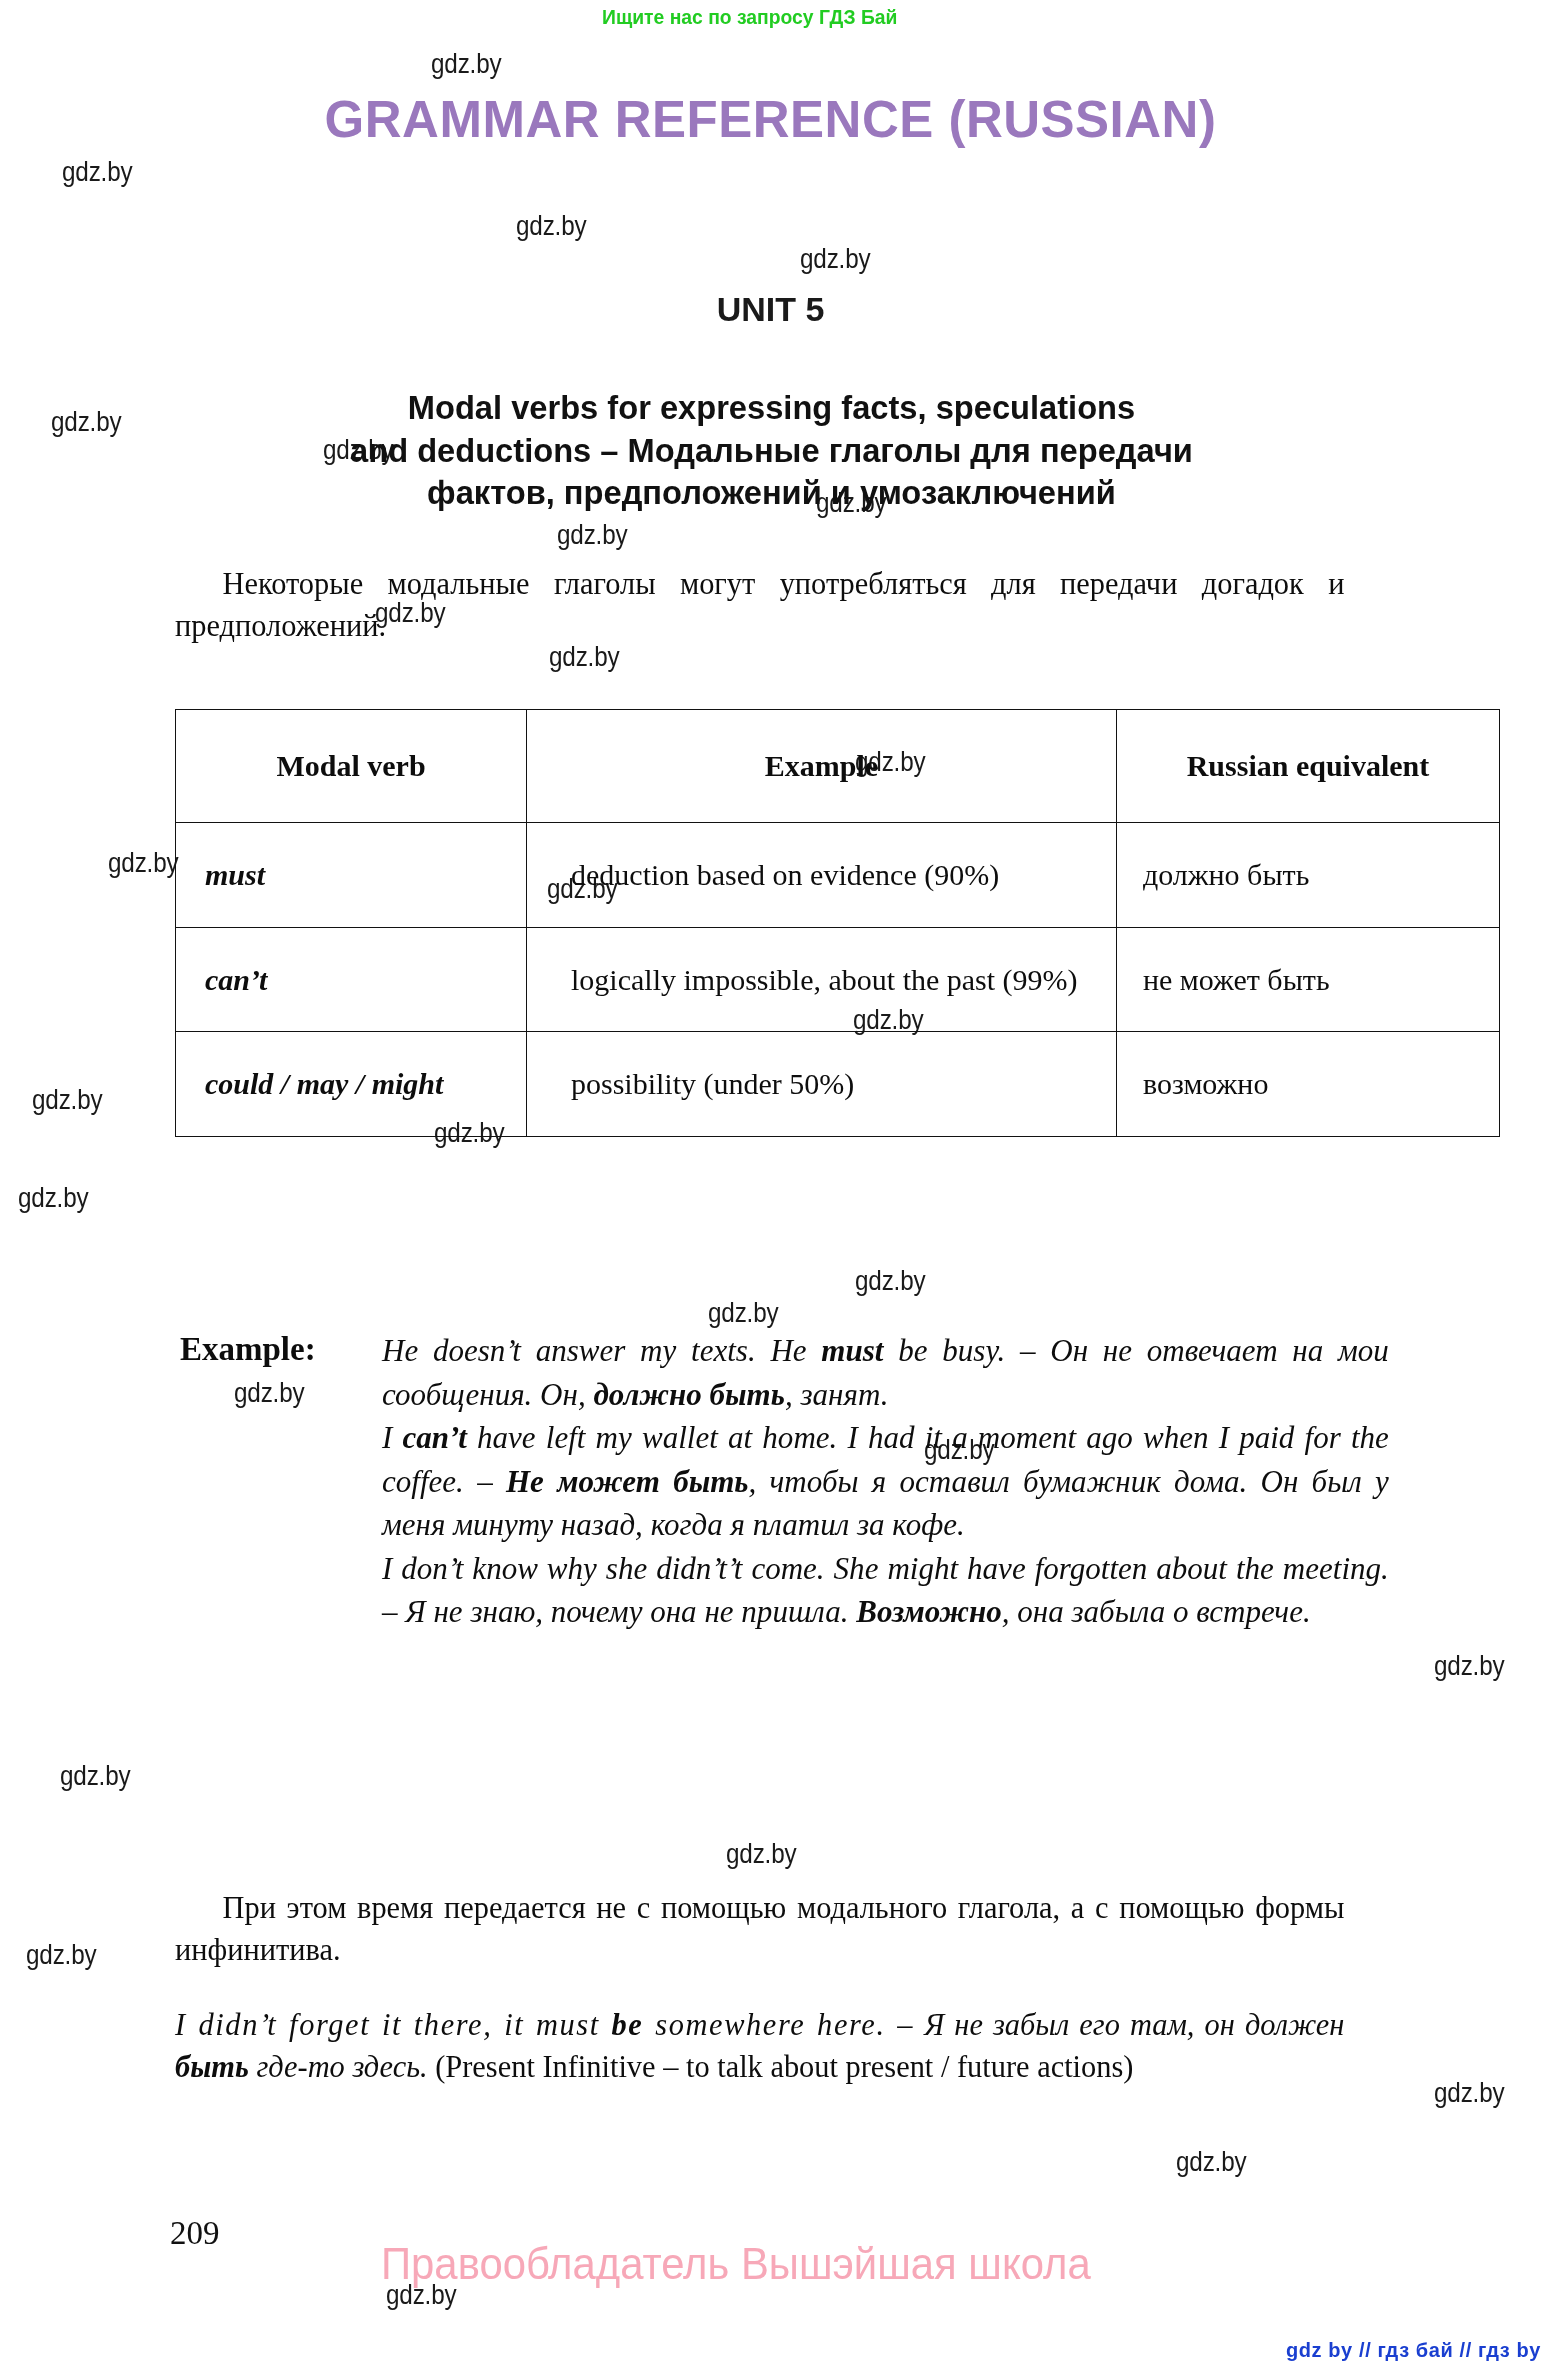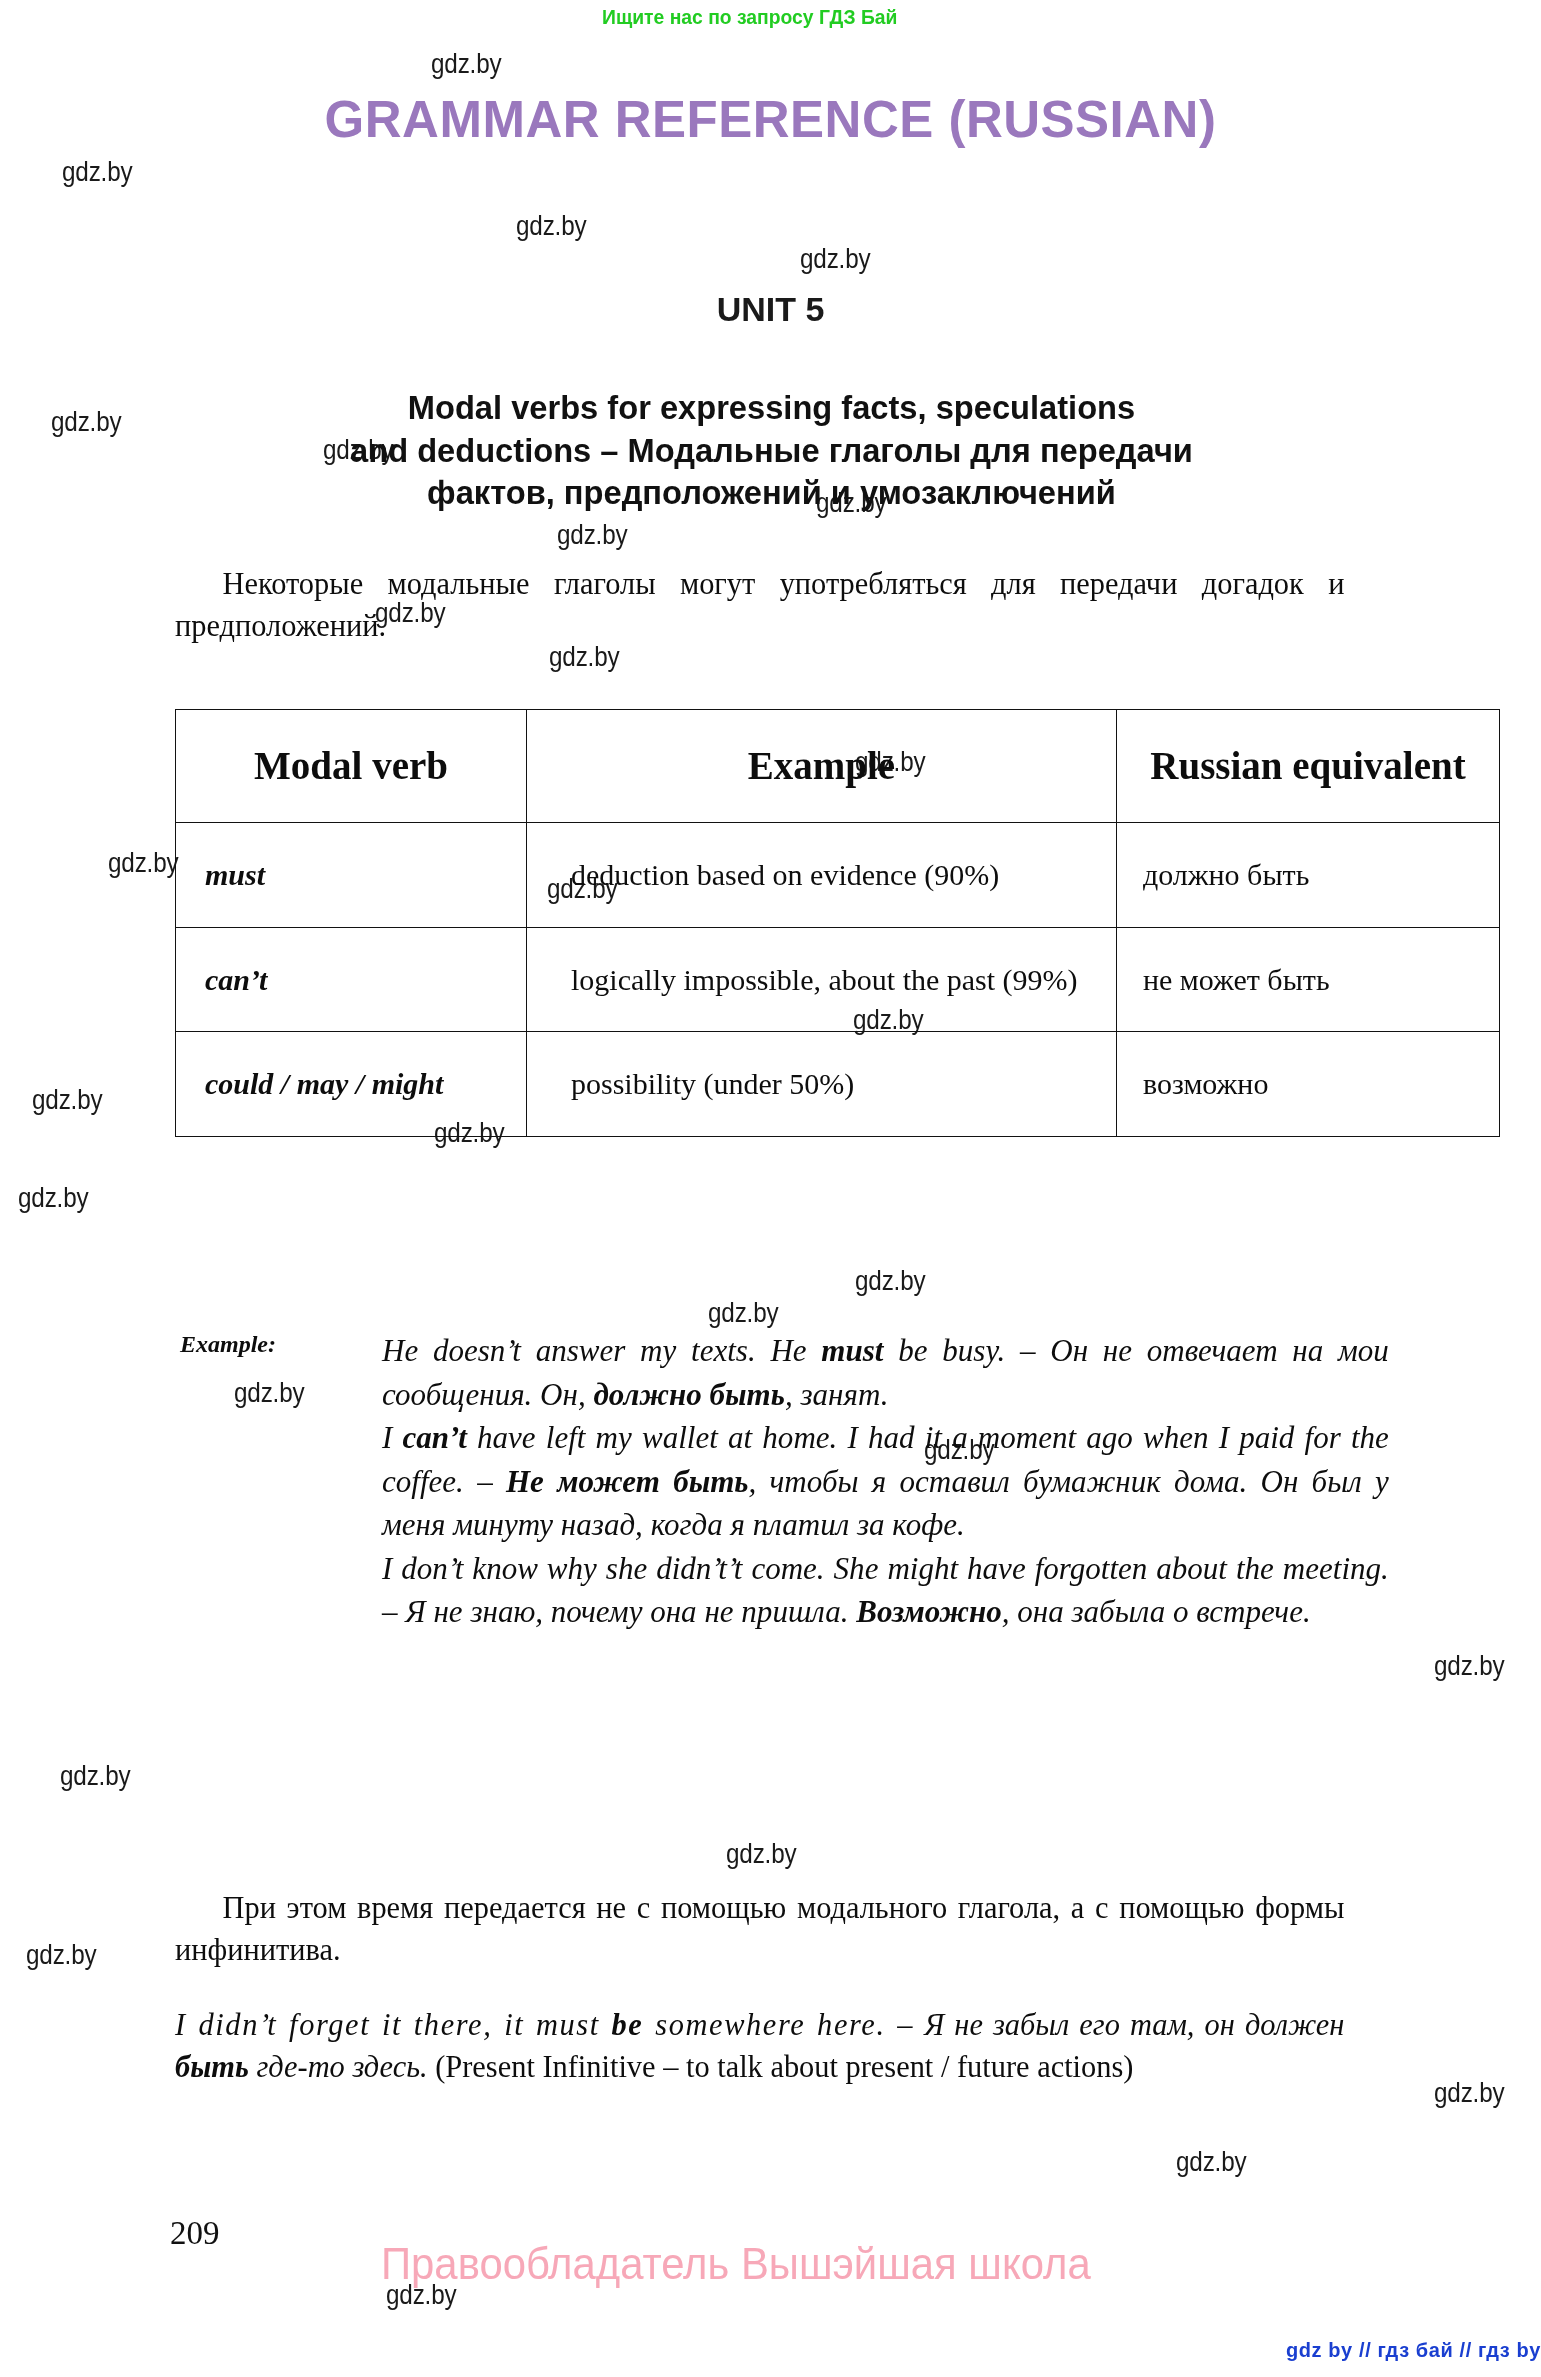--- a/index.html
+++ b/index.html
@@ -153,43 +153,42 @@
     color: #0d0d0d;
     line-height: 1.38;
   }
   .gtable .c1 { width: 317px; }
   .gtable .c2 { width: 556px; }
   .gtable .c3 { width: 349px; }
 
   .gtable .hdr td {
     text-align: center;
     font-weight: bold;
-    font-size: 39px;
+    font-size: 30px;
     height: 94px;
   }
   .gtable .row td {
     height: 85px;
   }
   .gtable .verb {
     font-style: italic;
     font-weight: bold;
     padding-left: 29px;
   }
   .gtable .mean { padding-left: 44px; }
   .gtable .rus  { padding-left: 26px; }
 
   
   .example-label {
     position: absolute;
     left: 180px;
     top: 1331px;
     font-family: "Liberation Serif", serif;
-    font-style: italic;
-    font-weight: bold;
-    font-size: 24px;
+    font-weight: bold;
+    font-size: 33px;
     color: #0d0d0d;
   }
   .example-body {
     position: absolute;
     left: 382px;
     top: 1329px;
     width: 1038px;
     font-family: "Liberation Serif", serif;
     font-style: italic;
     font-size: 32px;

